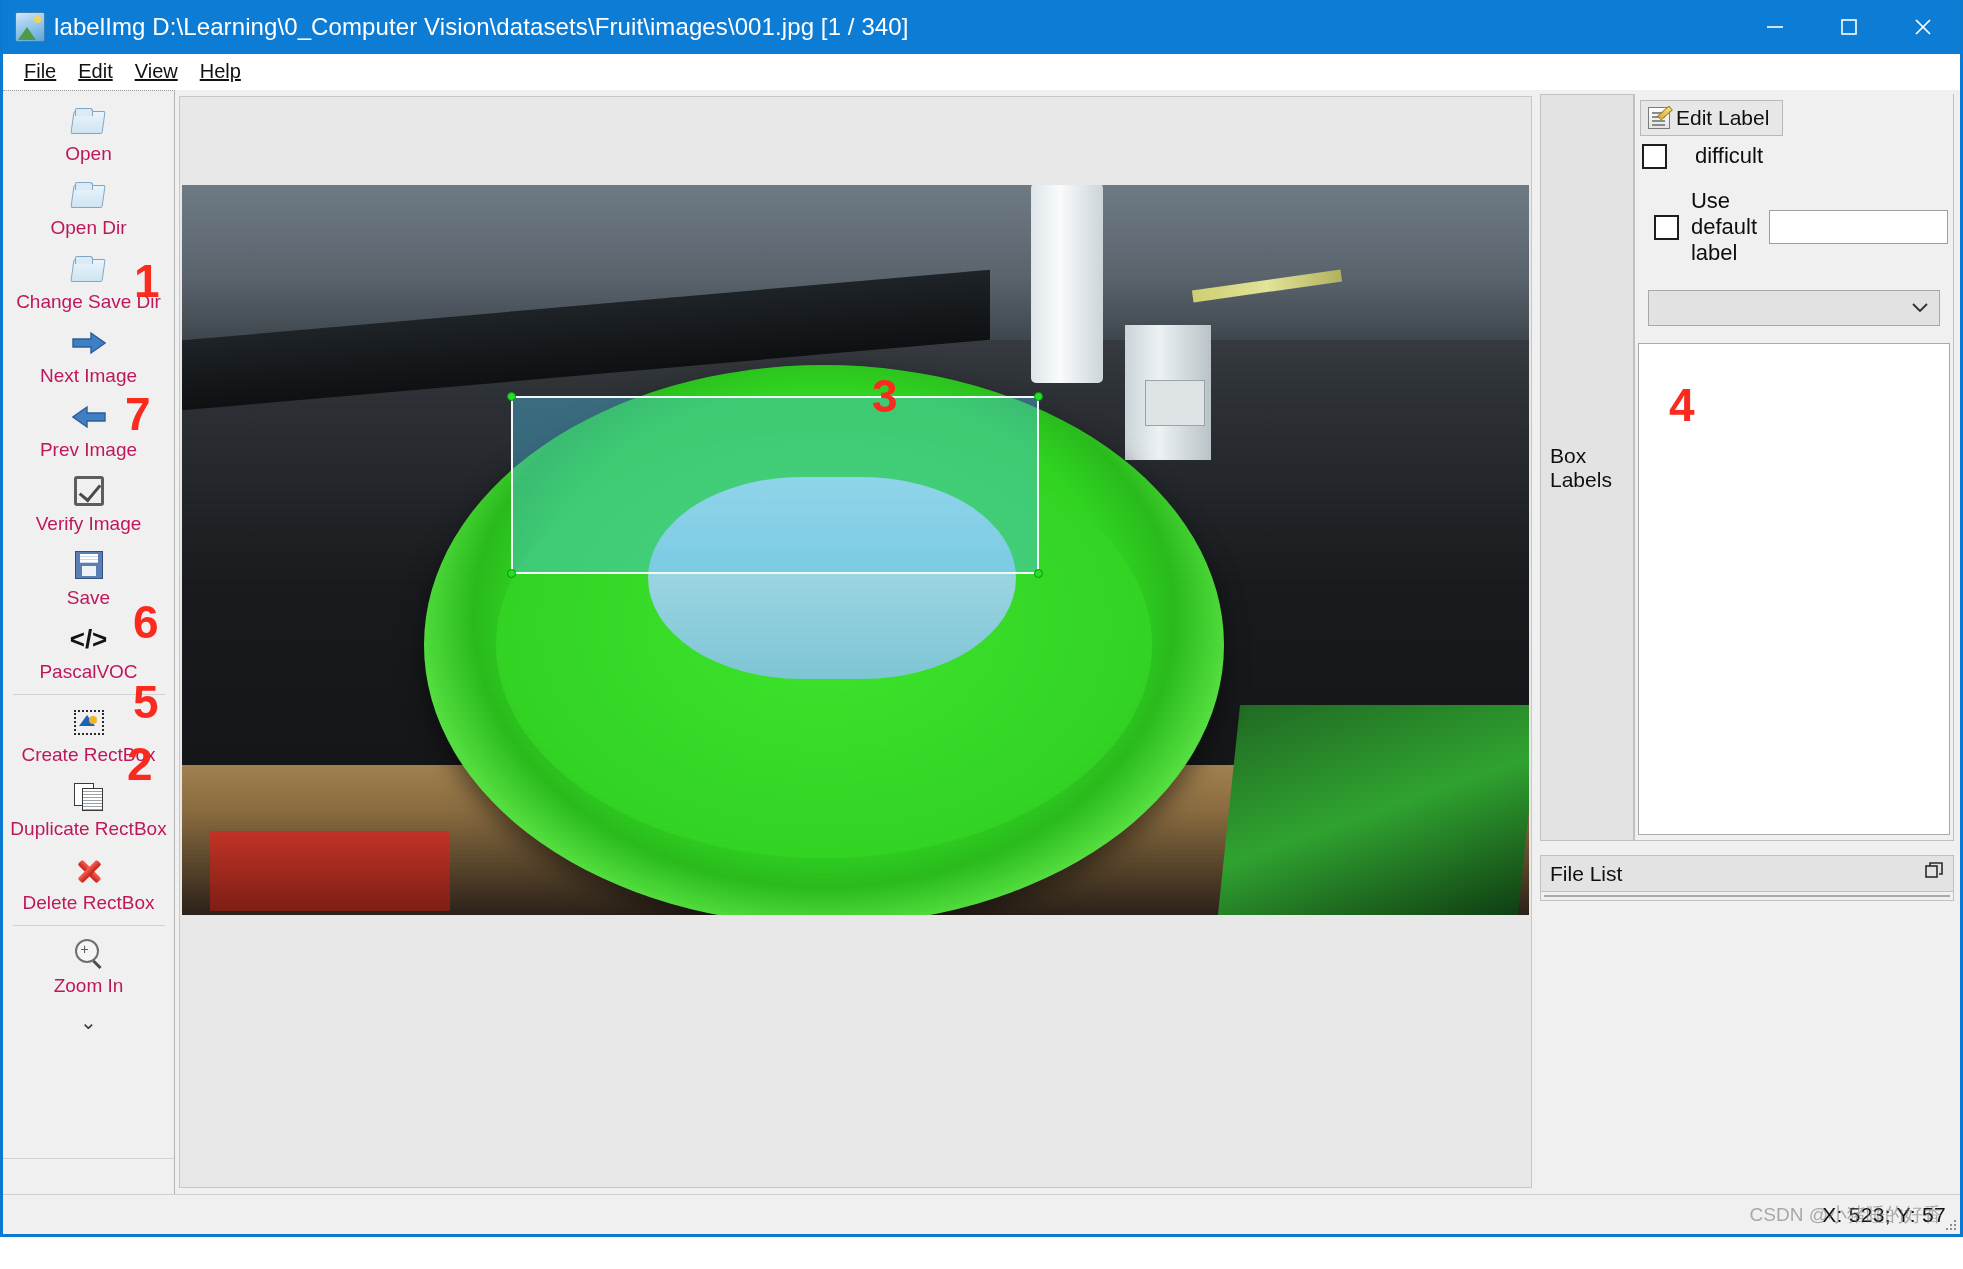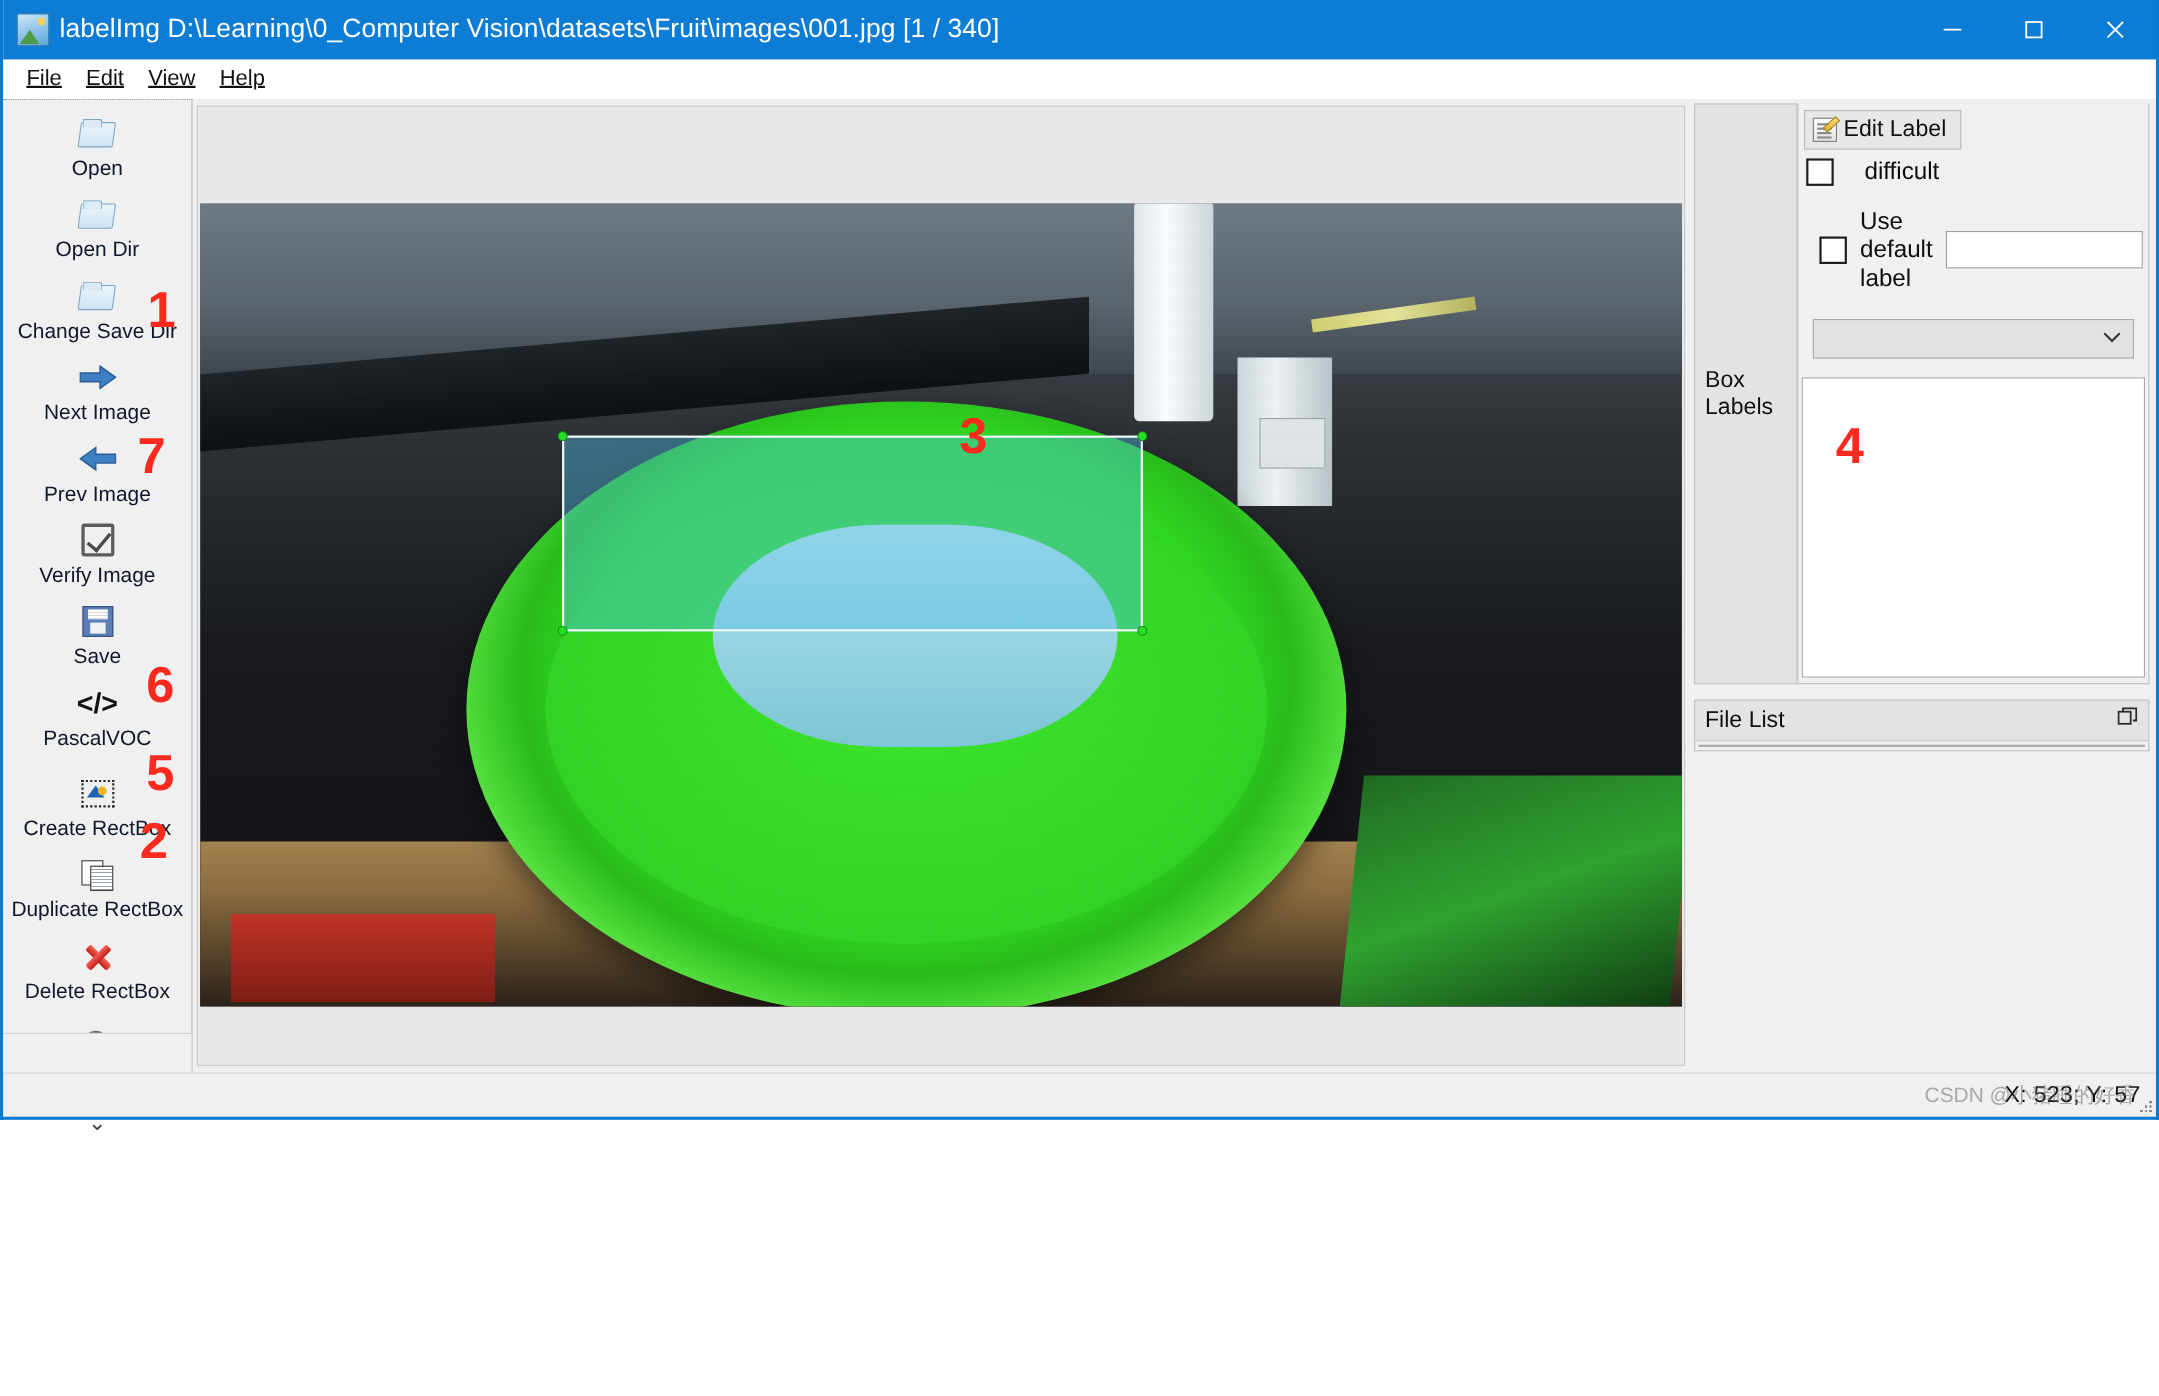--- a/index.html
+++ b/index.html
@@ -4,21 +4,21 @@
 <style>
   * { box-sizing: border-box; margin: 0; padding: 0; }
   html, body {
     width: 1963px; height: 1269px;
     font-family: "Liberation Sans", sans-serif;
     background: #ffffff;
     overflow: hidden;
   }
   .app {
     position: relative;
-    width: 1963px; height: 1018px;
+    width: 1963px; height: 1237px;
     background: #f0f0f0;
     border: 3px solid #0a7ad1;
     border-top: none;
     display: flex; flex-direction: column;
   }
 
   
   .titlebar {
     height: 54px; min-height: 54px;
     background: #0c7cd5;
@@ -80,21 +80,21 @@
     display: flex; flex-direction: column; align-items: center;
     position: relative;
     padding-top: 7px;
   }
   .tool {
     width: 168px;
     display: flex; flex-direction: column; align-items: center;
     padding: 6px 0 7px 0;
   }
   .tool .ticon { height: 34px; display: flex; align-items: center; justify-content: center; }
-  .tool .tlabel { font-size: 19px; color: #0f172a; margin-top: 5px; white-space: nowrap; }
+  .tool .tlabel { font-size: 19px; color: #be185d; margin-top: 5px; white-space: nowrap; }
   .tool-sep { width: 152px; height: 1px; background: #d2d2d2; margin: 4px 0; }
   .chev-more { margin-top: 6px; color: #3a3a3a; font-size: 20px; }
   .toolbar-foot {
     position: absolute; left: 0; right: 0; bottom: 0; height: 36px;
     border-top: 1px solid #d2d2d2; background: #f0f0f0;
   }
 
   
   .num {
     position: absolute;

